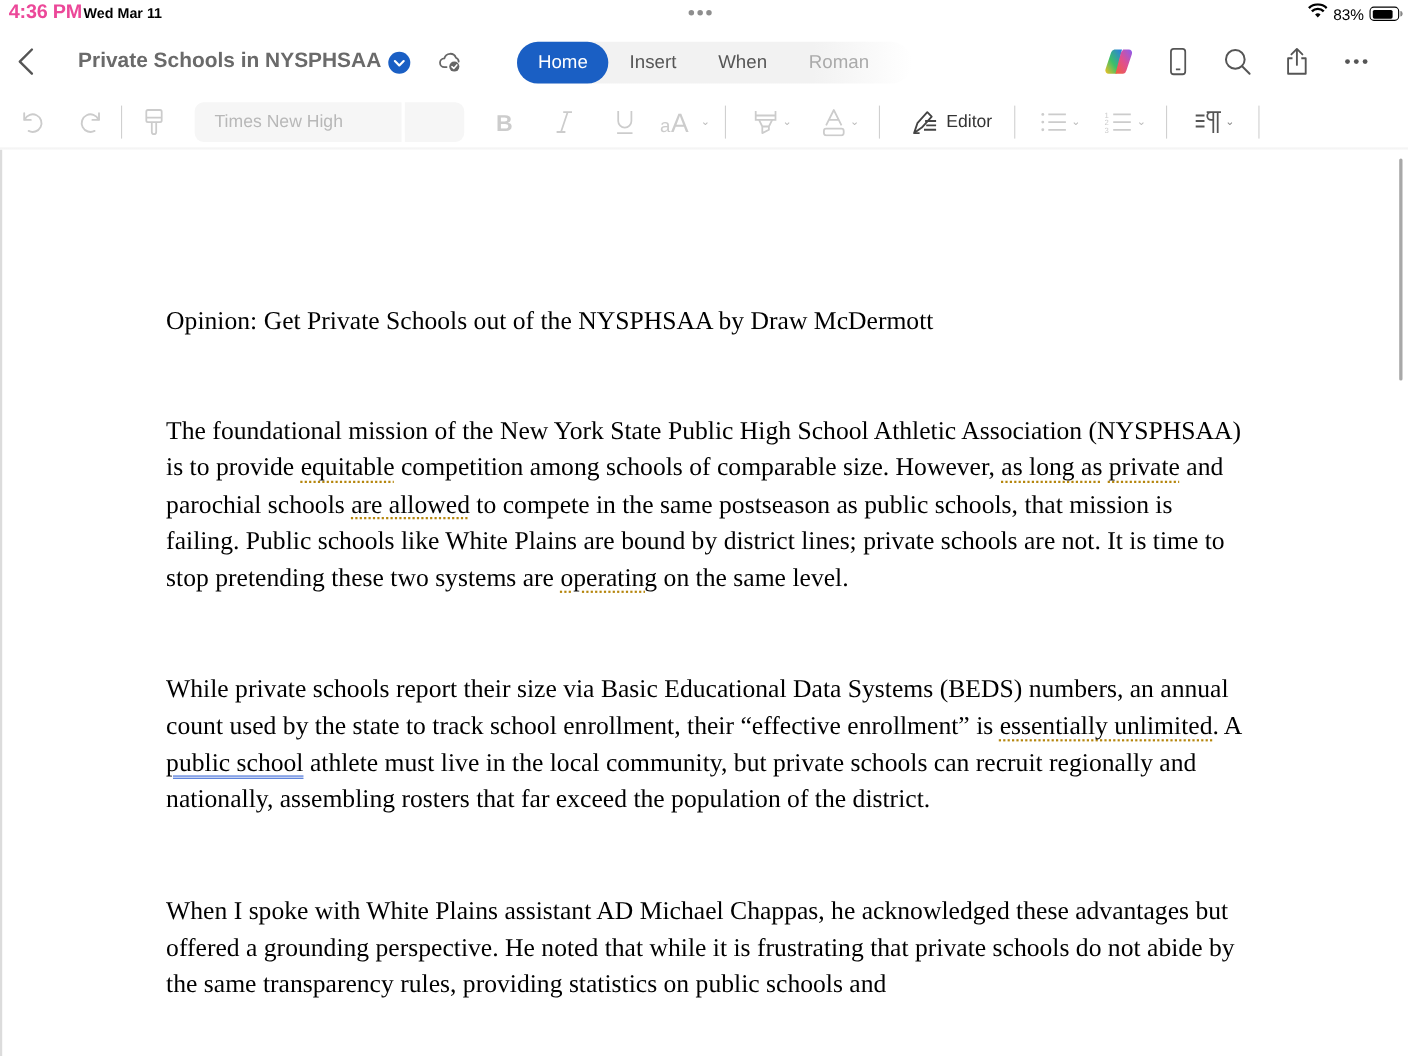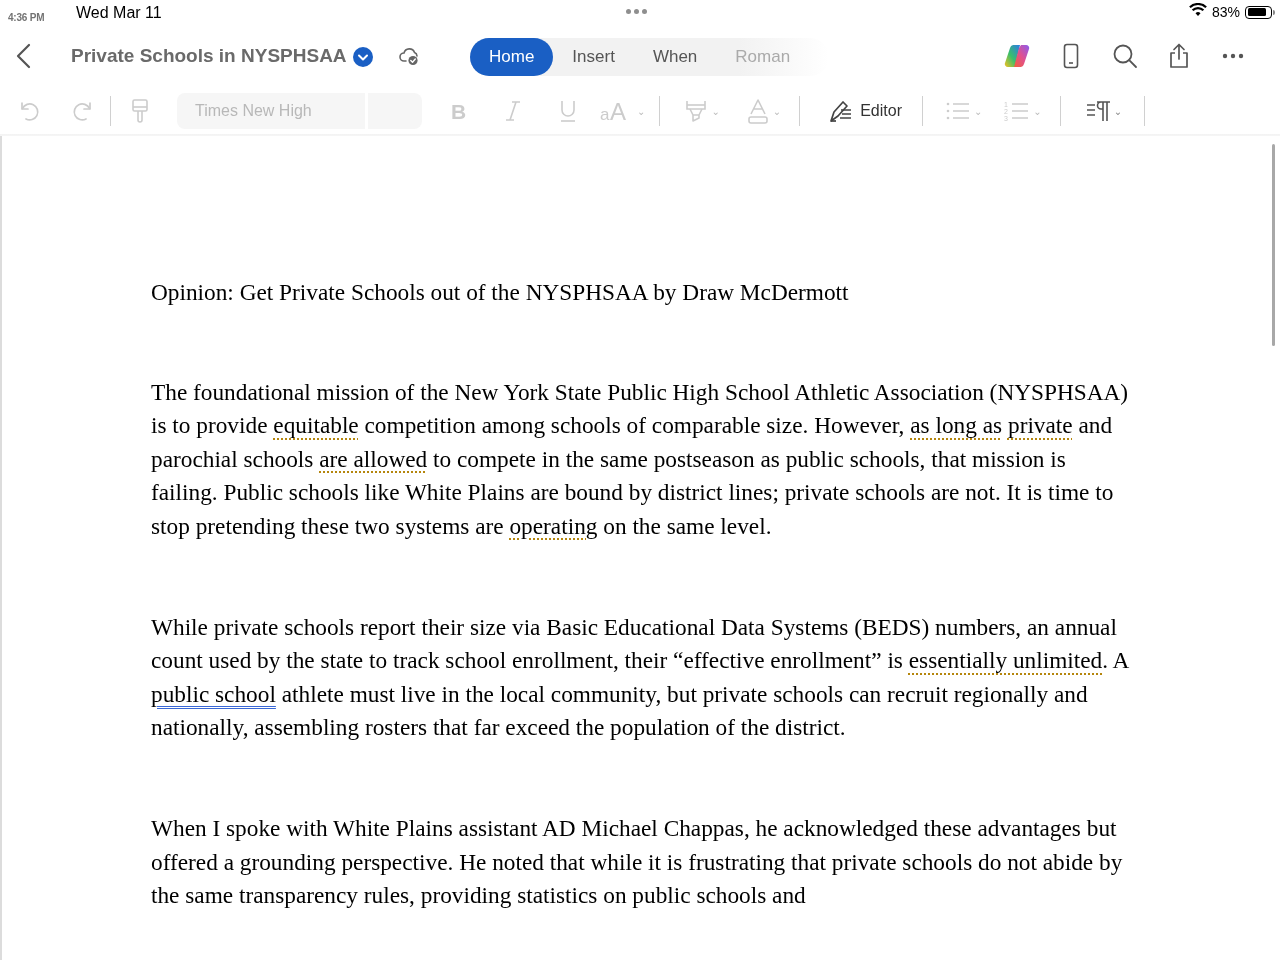--- a/index.html
+++ b/index.html
@@ -1,19 +1,19 @@
 <!DOCTYPE html>
 <html><head>
   <meta charset="utf-8">
   <style>
     * { box-sizing: border-box; margin: 0; padding: 0; }
     html, body { width: 1280px; height: 960px; overflow: hidden; background: #ffffff; font-family: "Liberation Sans", "DejaVu Sans", sans-serif; }
     .statusbar { position: absolute; left: 0; top: 0; width: 1280px; height: 24px; background: #fff; }
-    .statusbar .time { position: absolute; left: 8px; top: 12px; font-size: 10px; font-weight: bold; color: #737373; letter-spacing: -0.2px; }
-    .statusbar .date { position: absolute; left: 76px; top: 4px; font-size: 16px; font-weight: normal; color: #000; }
+    .statusbar .time { position: absolute; left: 8px; top: 0; font-size: 18px; font-weight: bold; color: #ec4899; letter-spacing: -0.2px; }
+    .statusbar .date { position: absolute; left: 76px; top: 4px; font-size: 13px; font-weight: bold; color: #000; }
     .statusbar .multi { position: absolute; left: 626px; top: 9px; display: flex; gap: 3px; }
     .statusbar .multi span { width: 5px; height: 5px; border-radius: 50%; background: #8e8e8e; display: block; }
     .statusbar .right { position: absolute; right: 8px; top: 3px; display: flex; align-items: center; gap: 5px; }
     .statusbar .batt-pct { font-size: 14px; color: #000; }
     .battery { width: 27px; height: 13px; border: 1.5px solid #000; border-radius: 4px; position: relative; padding: 1.5px; }
     .battery .fill { height: 100%; background: #000; border-radius: 1.5px; }
     .battery::after { content: ""; position: absolute; right: -4px; top: 3px; width: 2px; height: 5px; background: #888; border-radius: 0 2px 2px 0; }
 
     .titlebar { position: absolute; left: 0; top: 24px; width: 1280px; height: 62px; background: #fff; }
     .back { position: absolute; left: 14px; top: 18px; width: 20px; height: 28px; cursor: pointer; }

